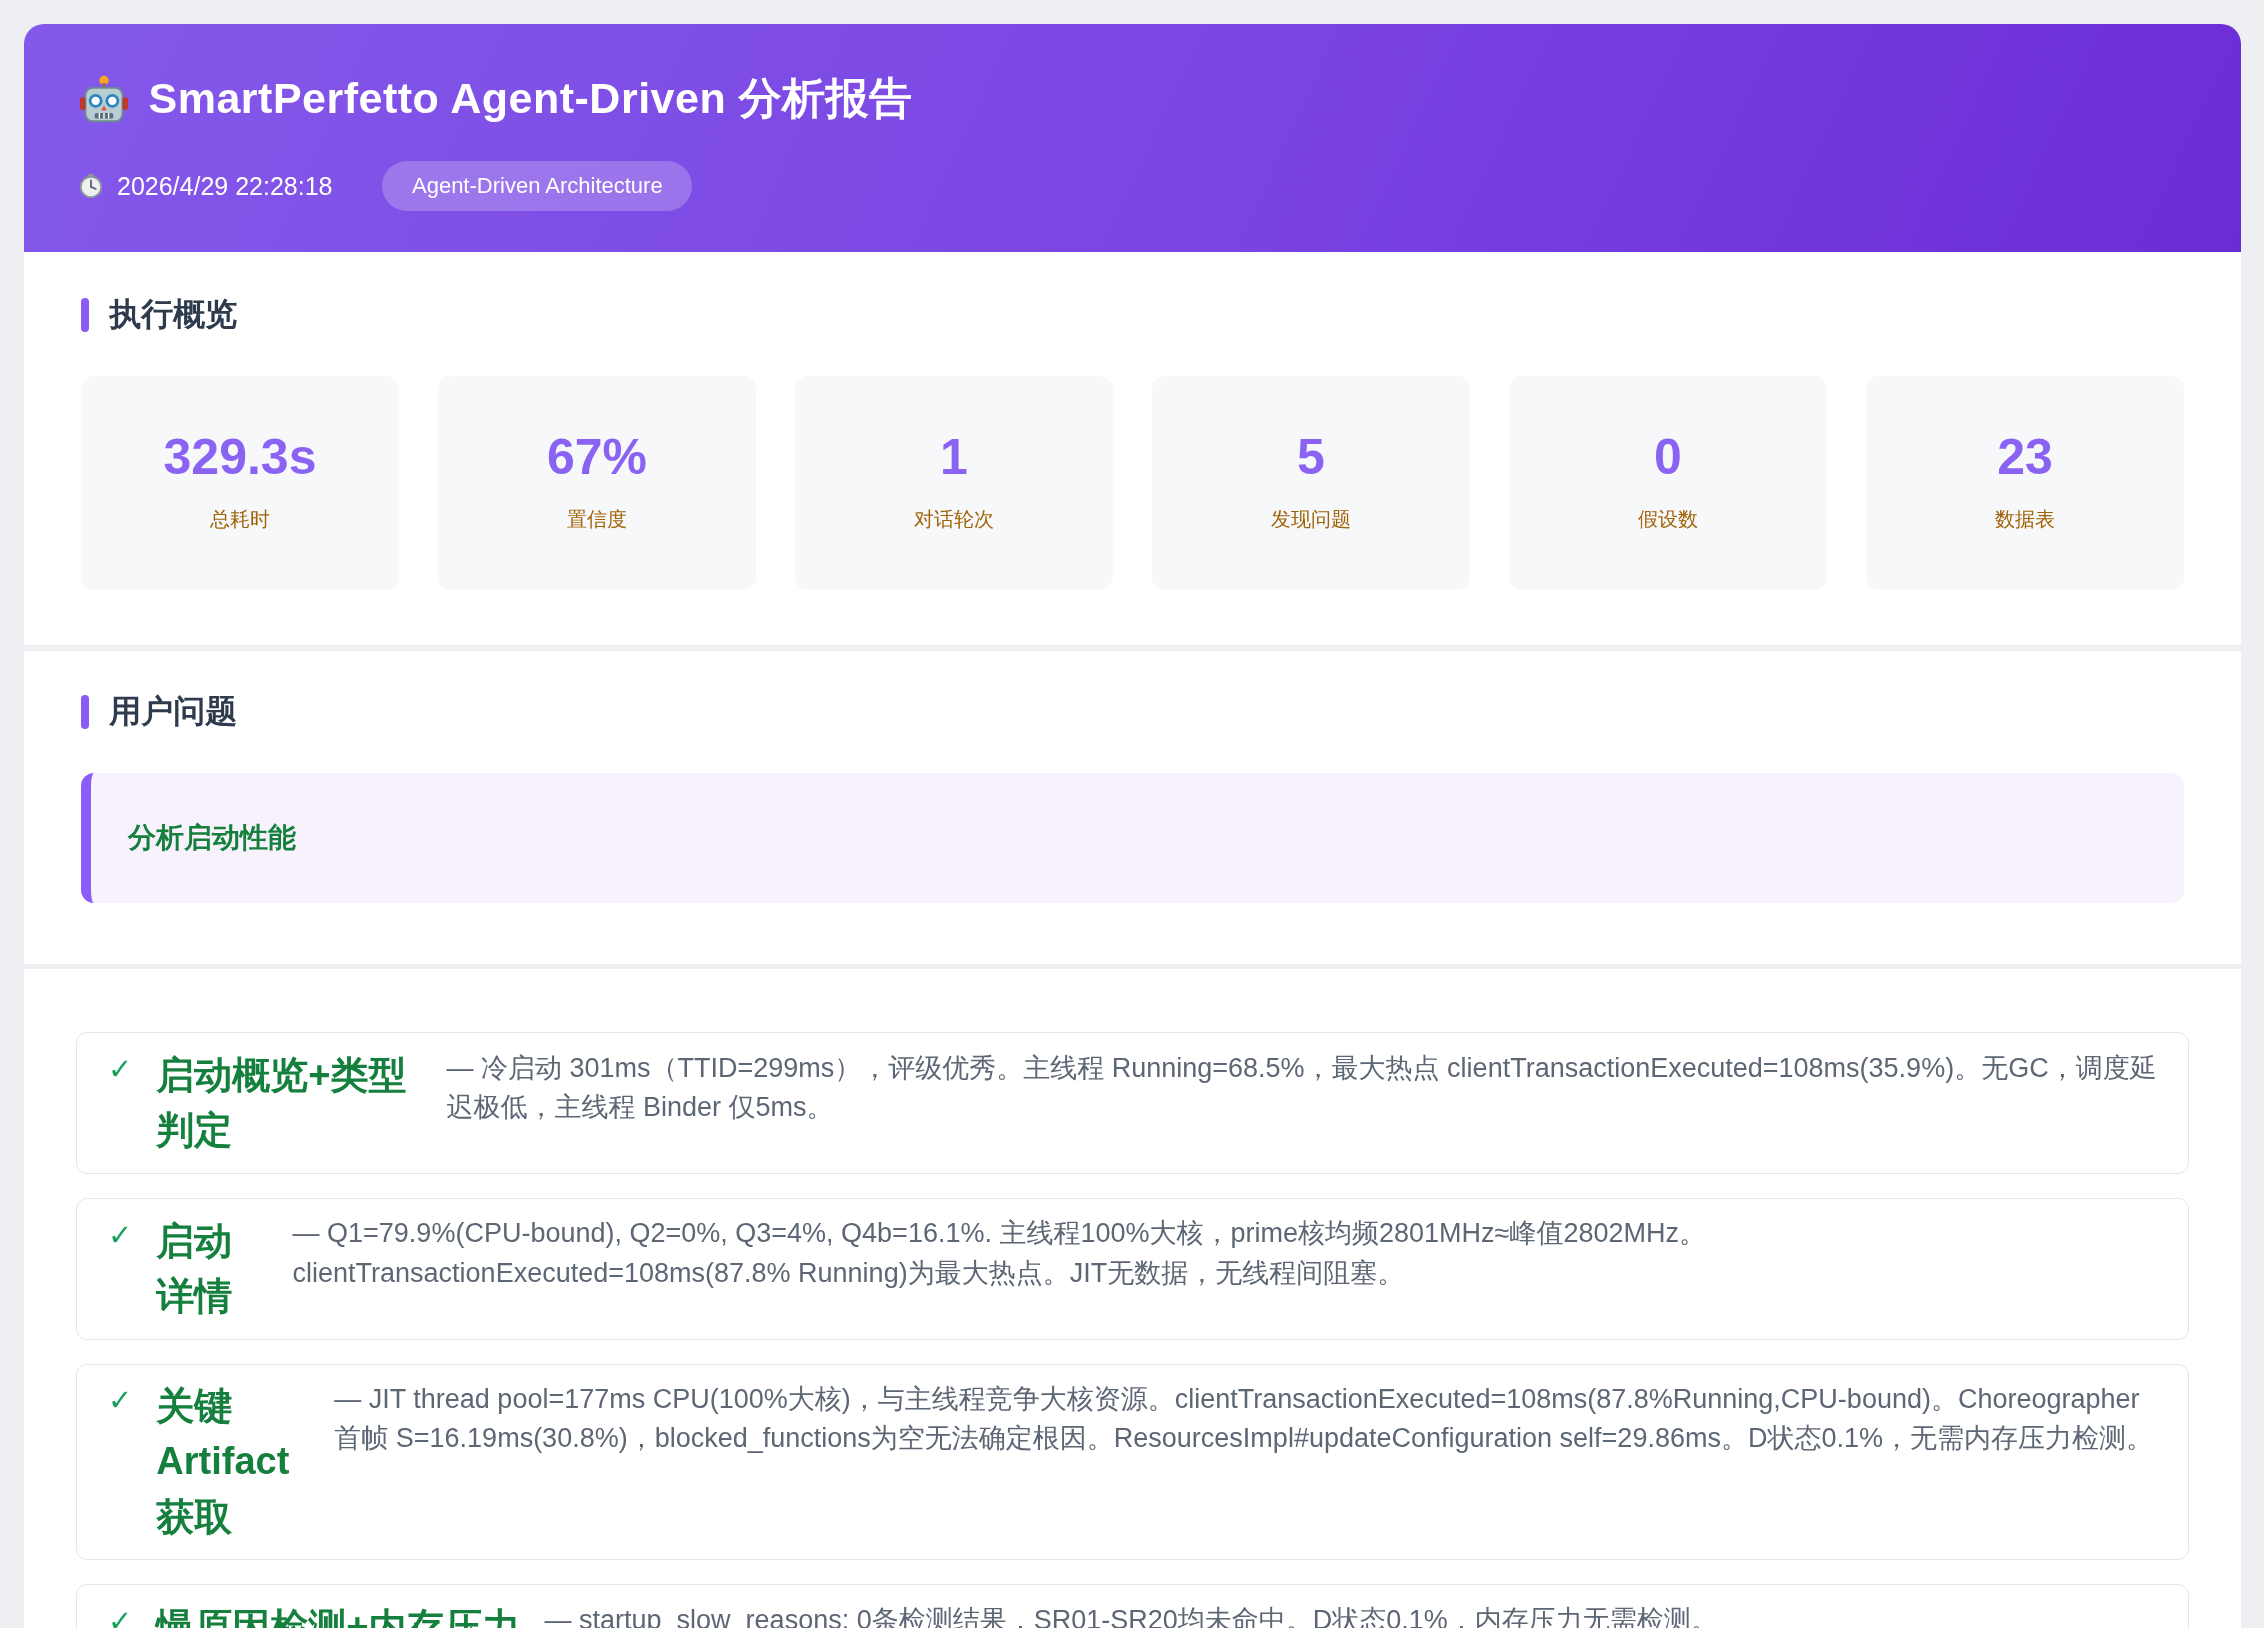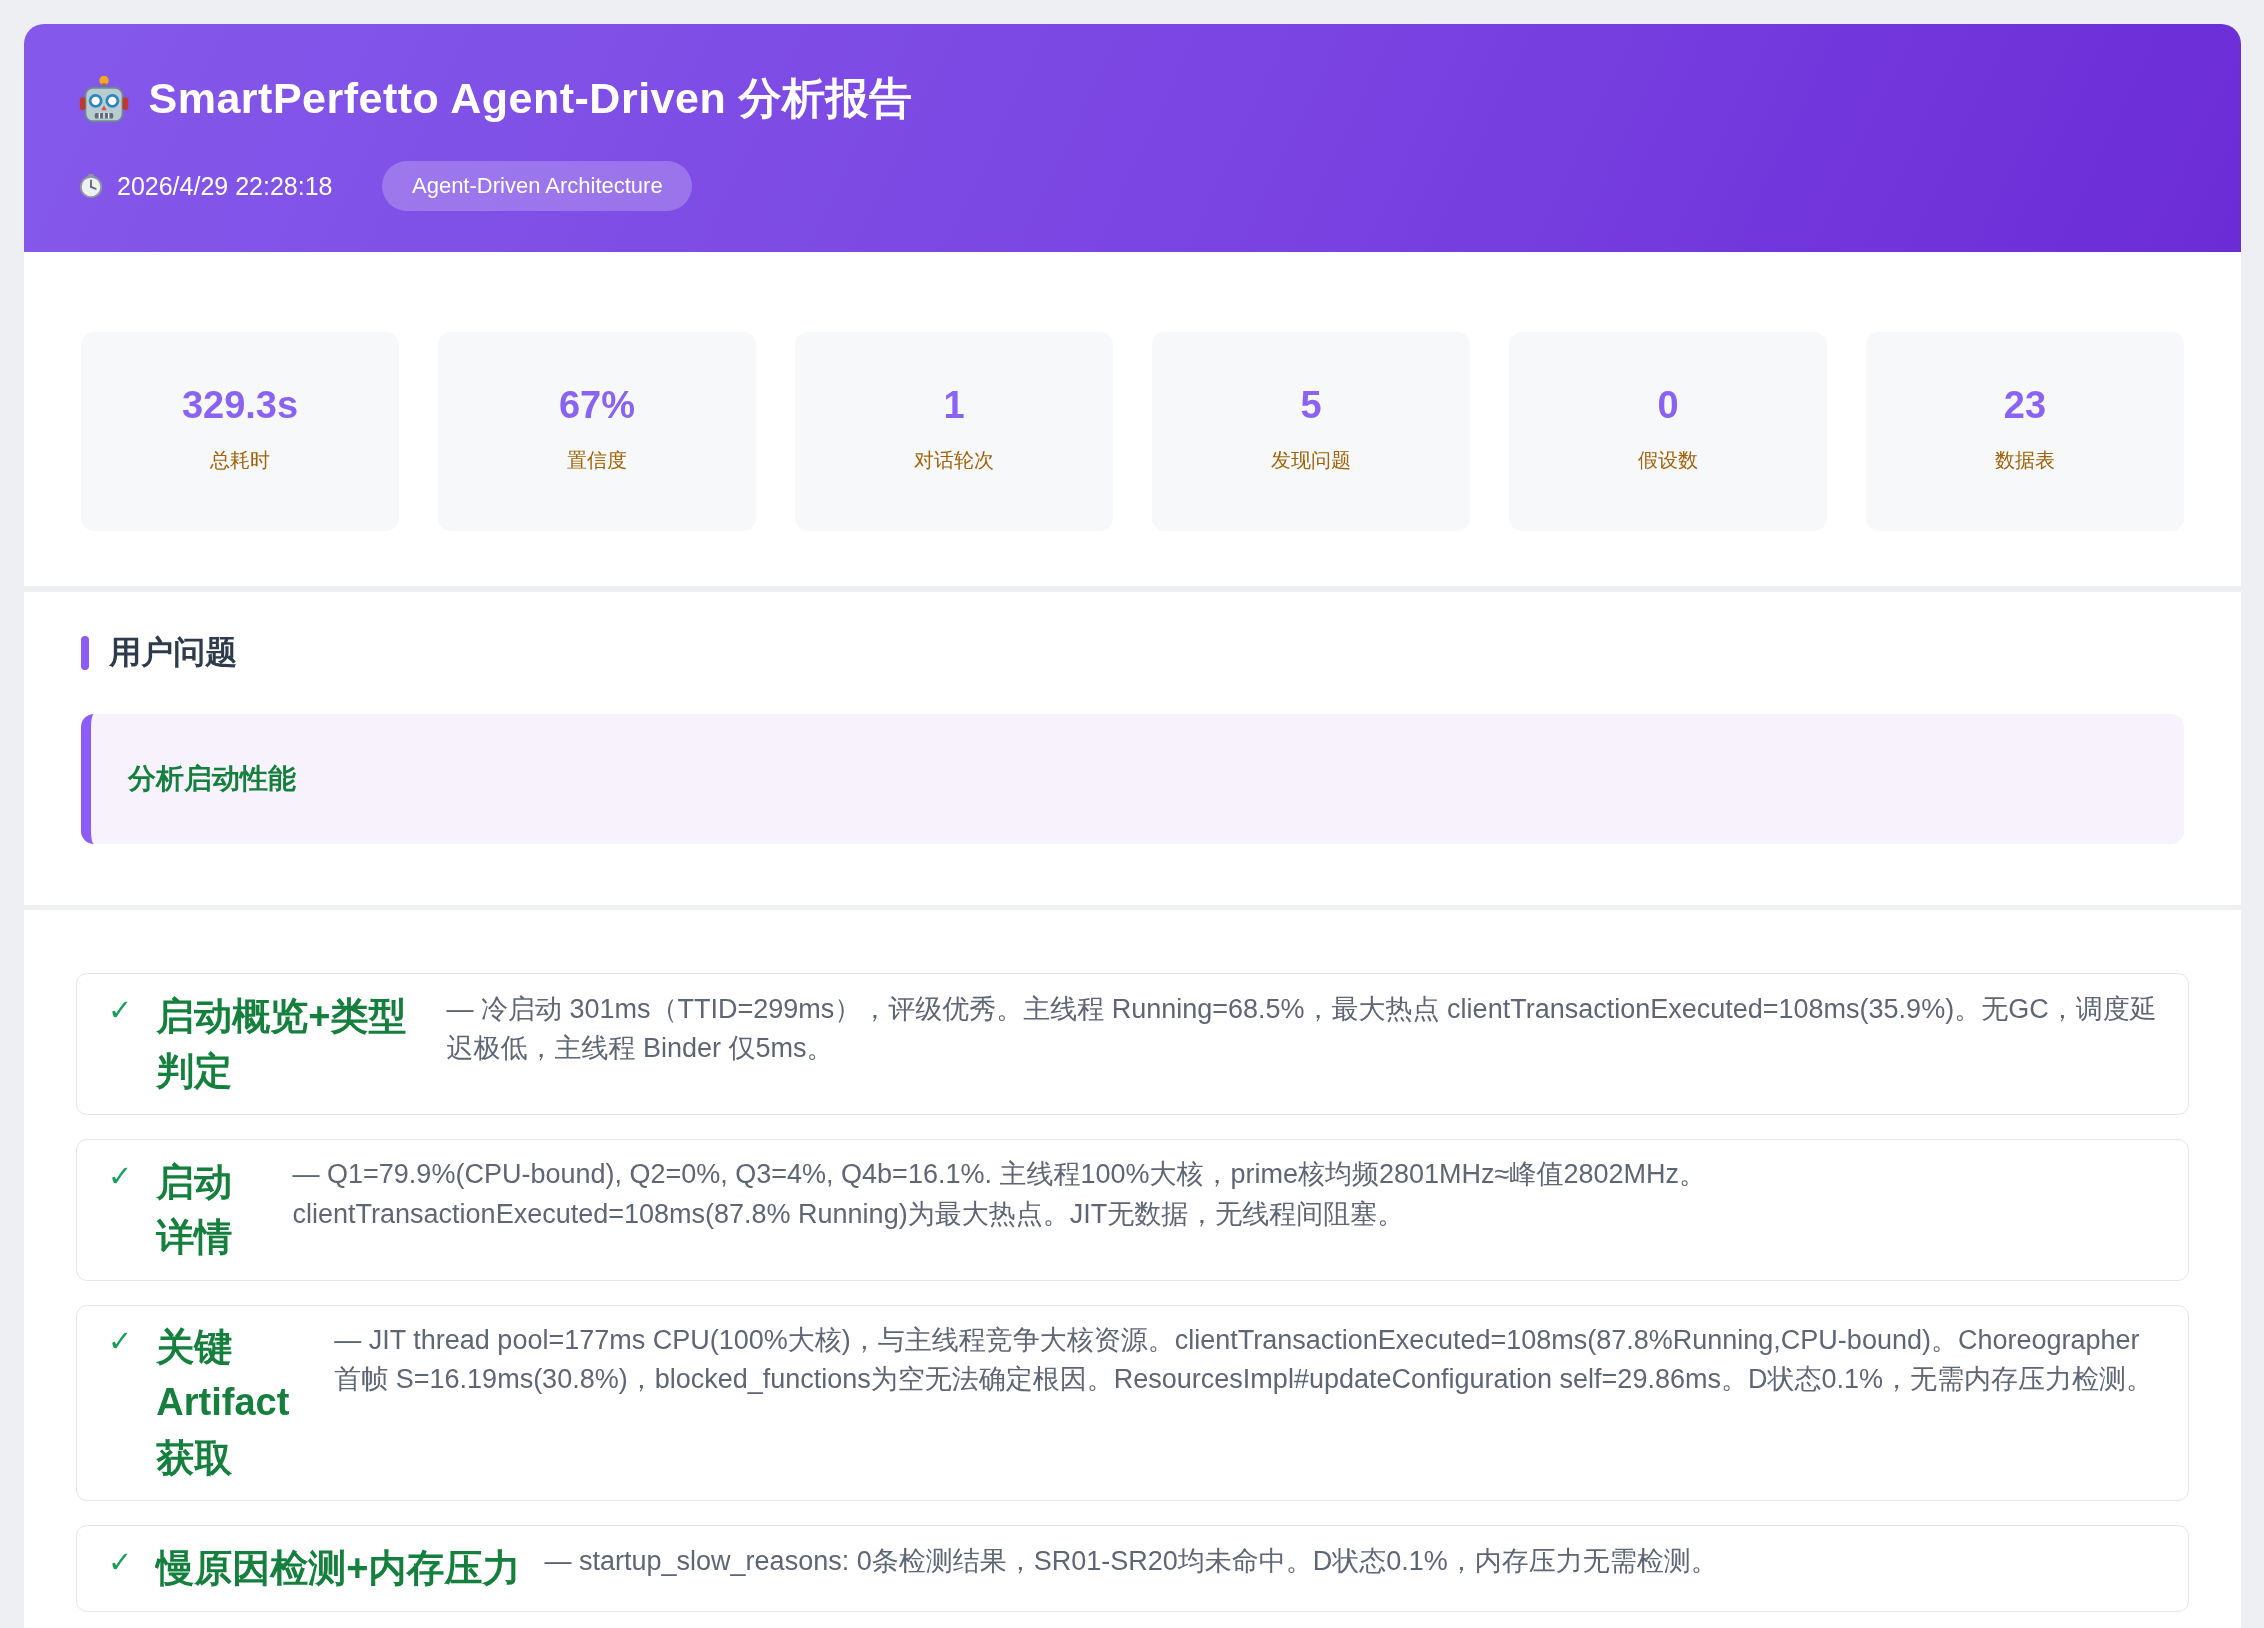--- a/index.html
+++ b/index.html
@@ -51,21 +51,21 @@
 
   
   .stats-grid {
     margin-top: 39px;
     display: grid; grid-template-columns: repeat(6, 1fr); gap: 39px;
   }
   .stat-card {
     background: #f7f8fa; border-radius: 13px;
     padding: 52px 7.4px 57px 7.4px; text-align: center;
   }
-  .stat-value { font-size: 38px; font-weight: bold; color: #8a63f2; }
+  .stat-value { font-size: 50px; font-weight: bold; color: #8a63f2; }
   .stat-label { margin-top: 20px; font-size: 20px; color: #a16207; }
 
   
   .question-box {
     margin-top: 39px;
     background: #f8f2fc;
     border-left: 10px solid #8b5cf6;
     border-radius: 13px;
     padding: 46px 37px;
   }
@@ -127,20 +127,24 @@
             <line x1="14" y1="15" x2="19" y2="17" stroke="#5d6674" stroke-width="2" stroke-linecap="round"></line>
           </svg>
         </span>
         <span>2026/4/29 22:28:18</span>
       </span>
       <span class="badge">Agent-Driven Architecture</span>
     </div>
   </div>
 
   <div class="section first sec-overview">
+    <div class="section-head">
+      <span class="section-bar"></span>
+      <span class="section-title">执行概览</span>
+    </div>
     <div class="stats-grid">
       <div class="stat-card">
         <div class="stat-value">329.3s</div>
         <div class="stat-label">总耗时</div>
       </div>
       <div class="stat-card">
         <div class="stat-value">67%</div>
         <div class="stat-label">置信度</div>
       </div>
       <div class="stat-card">

